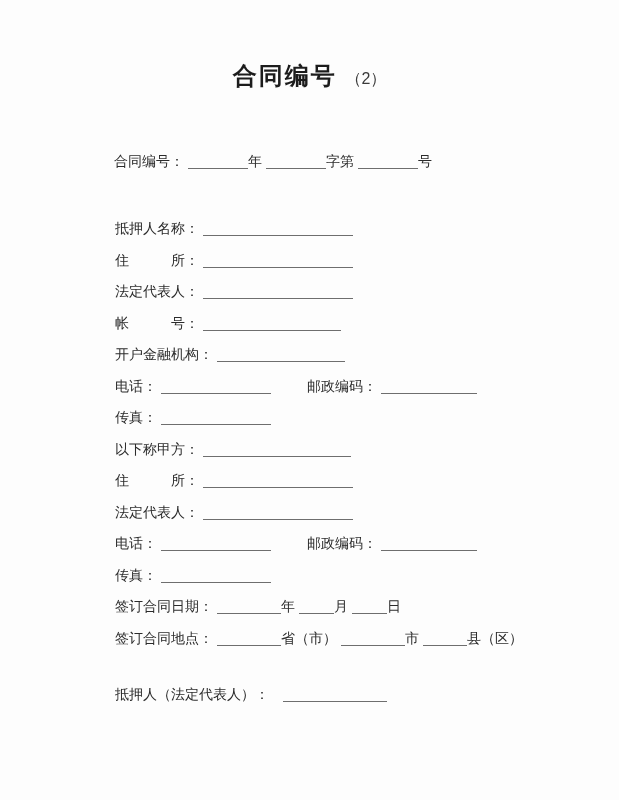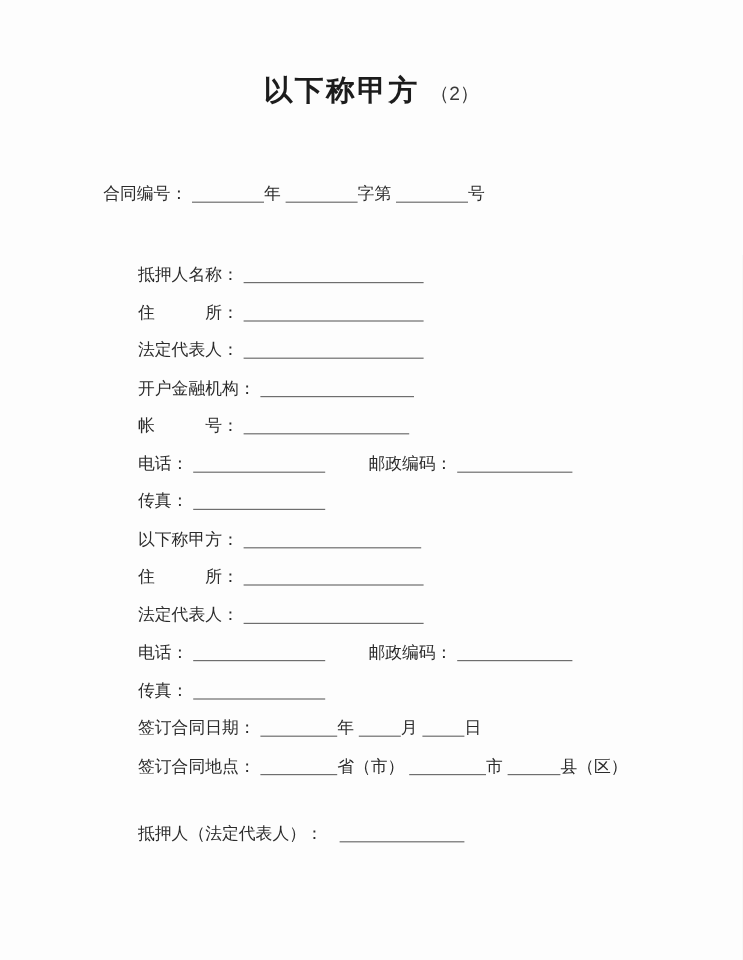--- a/index.html
+++ b/index.html
@@ -26,33 +26,34 @@
     color: #1c1c1c;
     letter-spacing: 2px;
   }
   .doc-title .suffix {
     font-size: 16px;
     font-weight: normal;
     color: #3a3a3a;
     letter-spacing: 0;
   }
   .contract-line {
-    margin: 56px 0 0 86px;
+    margin: 56px 0 0 114px;
     font-size: 14px;
     line-height: 20px;
     white-space: nowrap;
   }
   .form-block {
     margin: 42px 0 0 115px;
   }
   .form-row {
     height: 31.5px;
     line-height: 31.5px;
     font-size: 14px;
     white-space: nowrap;
+    font-family: Liberation Serif, serif;
   }
   .party-a-line {
     margin: 30px 0 0 115px;
     font-size: 14px;
     line-height: 20px;
     white-space: nowrap;
   }
   .lbl { color: #2b2b2b; }
   .blank {
     display: inline-block;
@@ -61,32 +62,32 @@
     border-bottom: 1px solid #6e6e6e;
     vertical-align: -3px;
   }
 </style>
 </head>
 <body>
 
 <div class="page" style="background: rgb(253, 253, 253); color: rgb(43, 43, 43);">
 
   <div class="doc-title">
-    <span>以下称甲方</span>
+    <span>合同编号</span>
     <span class="suffix">（2）</span>
   </div>
 
   <div class="contract-line" id="contract-line"><span class="lbl">合同编号：</span><span class="blank" style="width: 60px; border-bottom-color: rgb(110, 110, 110);"></span><span class="lbl">年</span><span class="blank" style="width: 60px; border-bottom-color: rgb(110, 110, 110);"></span><span class="lbl">字第</span><span class="blank" style="width: 60px; border-bottom-color: rgb(110, 110, 110);"></span><span class="lbl">号</span></div>
 
   <div class="form-block" id="form-block">
       <div class="form-row"><span class="lbl">抵押人名称：</span><span class="blank" style="width: 150px; border-bottom-color: rgb(110, 110, 110);"></span></div>
       <div class="form-row"><span class="lbl">住　　　所：</span><span class="blank" style="width: 150px; border-bottom-color: rgb(110, 110, 110);"></span></div>
       <div class="form-row"><span class="lbl">法定代表人：</span><span class="blank" style="width: 150px; border-bottom-color: rgb(110, 110, 110);"></span></div>
+      <div class="form-row"><span class="lbl">帐　　　号：</span><span class="blank" style="width: 138px; border-bottom-color: rgb(110, 110, 110);"></span></div>
       <div class="form-row"><span class="lbl">开户金融机构：</span><span class="blank" style="width: 128px; border-bottom-color: rgb(110, 110, 110);"></span></div>
-      <div class="form-row"><span class="lbl">帐　　　号：</span><span class="blank" style="width: 138px; border-bottom-color: rgb(110, 110, 110);"></span></div>
       <div class="form-row"><span class="lbl">电话：</span><span class="blank" style="width: 110px; border-bottom-color: rgb(110, 110, 110);"></span><span class="lbl" style="margin-left: 36px;">邮政编码：</span><span class="blank" style="width: 96px; border-bottom-color: rgb(110, 110, 110);"></span></div>
       <div class="form-row"><span class="lbl">传真：</span><span class="blank" style="width: 110px; border-bottom-color: rgb(110, 110, 110);"></span></div>
       <div class="form-row"><span class="lbl">以下称甲方：</span><span class="blank" style="width: 148px; border-bottom-color: rgb(110, 110, 110);"></span></div>
       <div class="form-row"><span class="lbl">住　　　所：</span><span class="blank" style="width: 150px; border-bottom-color: rgb(110, 110, 110);"></span></div>
       <div class="form-row"><span class="lbl">法定代表人：</span><span class="blank" style="width: 150px; border-bottom-color: rgb(110, 110, 110);"></span></div>
       <div class="form-row"><span class="lbl">电话：</span><span class="blank" style="width: 110px; border-bottom-color: rgb(110, 110, 110);"></span><span class="lbl" style="margin-left: 36px;">邮政编码：</span><span class="blank" style="width: 96px; border-bottom-color: rgb(110, 110, 110);"></span></div>
       <div class="form-row"><span class="lbl">传真：</span><span class="blank" style="width: 110px; border-bottom-color: rgb(110, 110, 110);"></span></div>
       <div class="form-row"><span class="lbl">签订合同日期：</span><span class="blank" style="width: 64px; border-bottom-color: rgb(110, 110, 110);"></span><span class="lbl">年</span><span class="blank" style="width: 35px; border-bottom-color: rgb(110, 110, 110);"></span><span class="lbl">月</span><span class="blank" style="width: 35px; border-bottom-color: rgb(110, 110, 110);"></span><span class="lbl">日</span></div>
       <div class="form-row"><span class="lbl">签订合同地点：</span><span class="blank" style="width: 64px; border-bottom-color: rgb(110, 110, 110);"></span><span class="lbl">省（市）</span><span class="blank" style="width: 64px; border-bottom-color: rgb(110, 110, 110);"></span><span class="lbl">市</span><span class="blank" style="width: 44px; border-bottom-color: rgb(110, 110, 110);"></span><span class="lbl">县（区）</span></div>
     </div>

